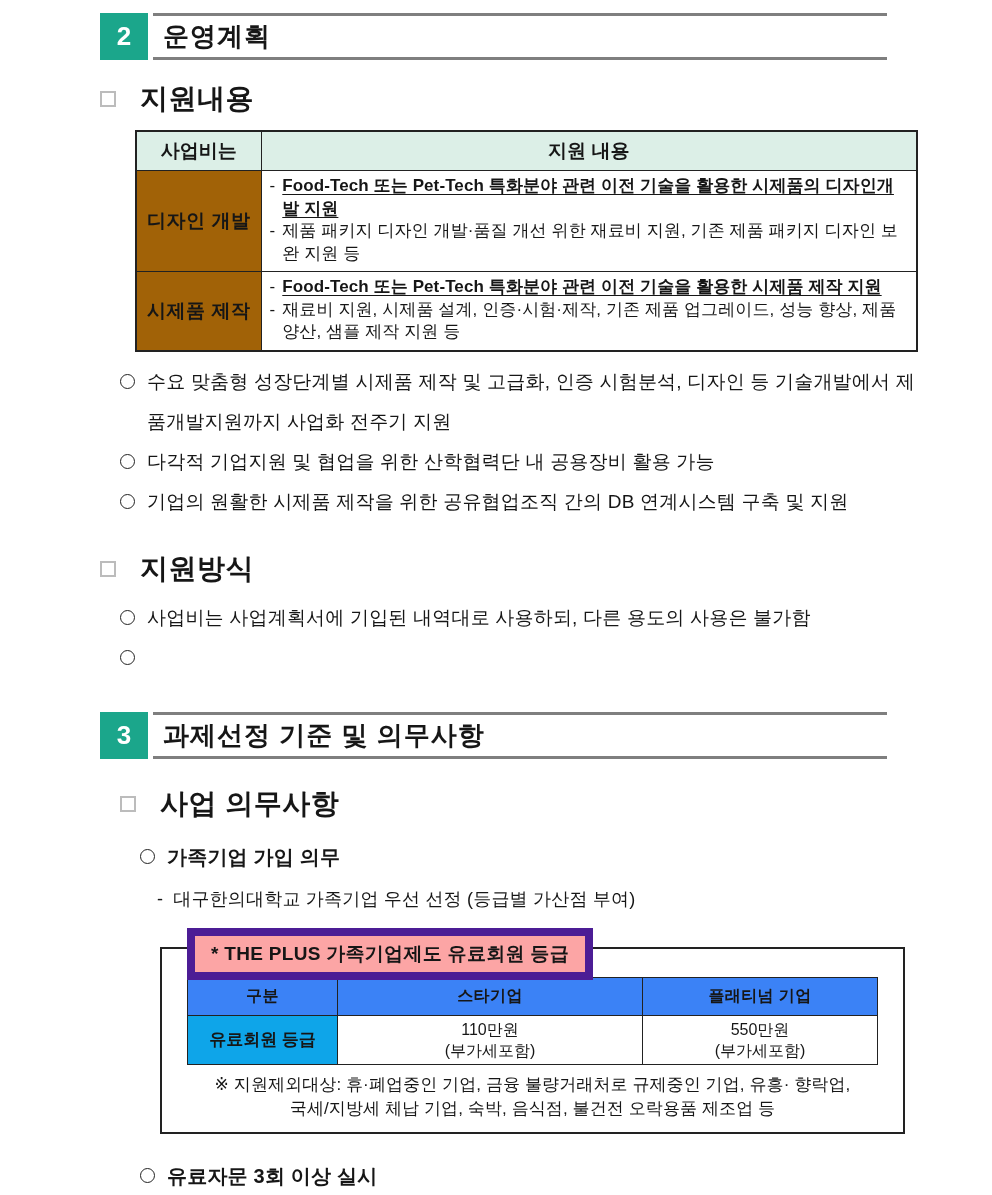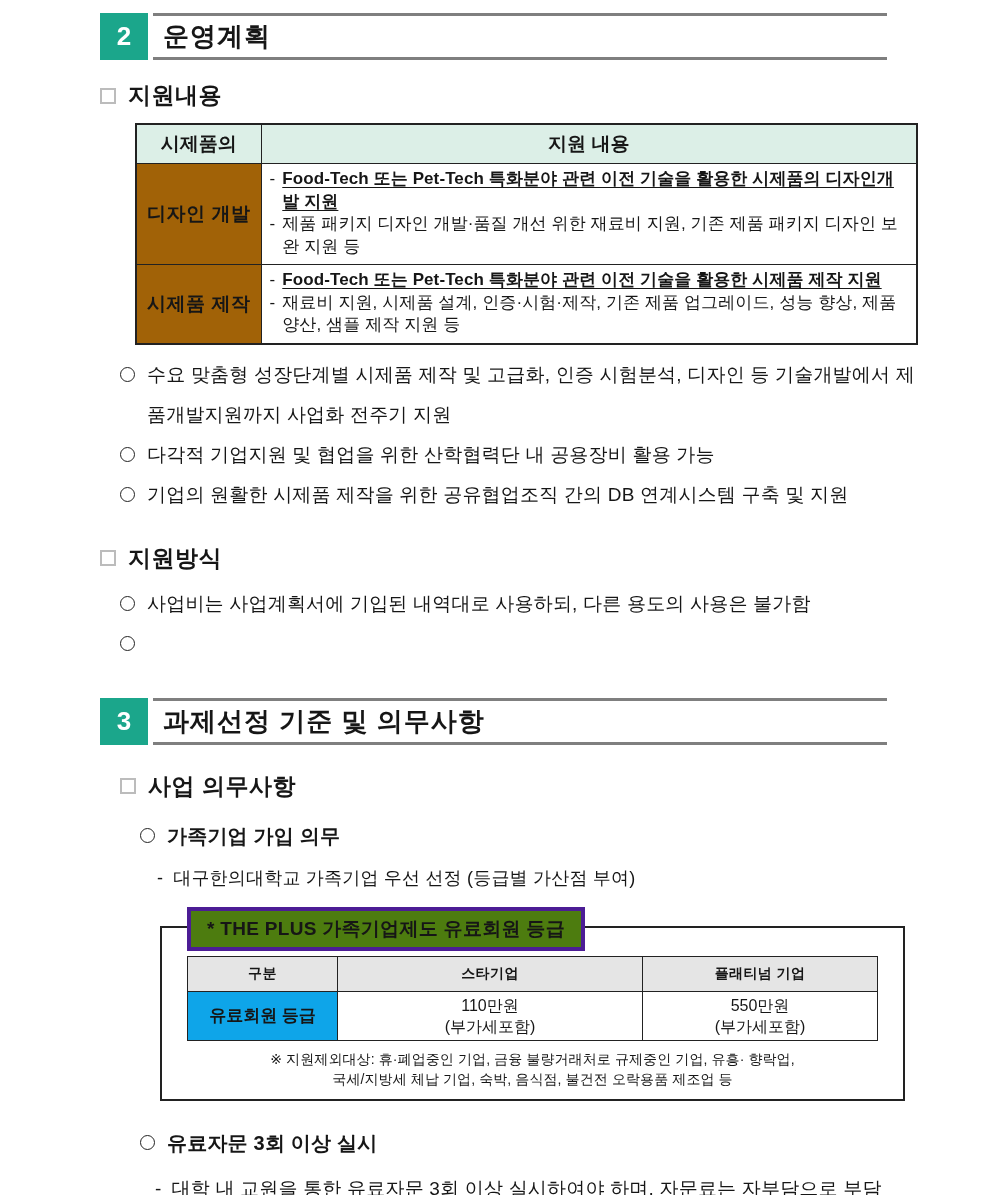--- a/index.html
+++ b/index.html
@@ -22,21 +22,21 @@
     display: flex; align-items: center; justify-content: center;
   }
   .sec-rule {
     width: 734px; margin-left: 5px;
     border-top: 3px solid #7f7f7f; border-bottom: 3px solid #7f7f7f;
     display: flex; align-items: center; padding-left: 10px;
   }
   .sec-title { font-size: 26px; font-weight: bold; letter-spacing: 1px; margin: 0; }
 
   
-  .h-square { display: flex; align-items: center; font-size: 23px; font-weight: bold; letter-spacing: 0.5px; }
+  .h-square { display: flex; align-items: center; font-size: 28px; font-weight: bold; letter-spacing: 0.5px; gap: 12px; }
   .square-icon {
     width: 16px; height: 16px; flex: 0 0 16px;
     border: 2px solid #bcbcbc; margin-right: 12px; background: #fff;
   }
 
   
   .bullet { display: flex; align-items: flex-start; font-size: 19px; line-height: 40px; letter-spacing: 0.2px; }
   .circle-icon {
     width: 15px; height: 15px; flex: 0 0 15px;
     border: 1.6px solid #222; border-radius: 50%;
@@ -77,31 +77,31 @@
   .family-heading { margin: 14px 8px 0 40px; }
   .family-sub { margin: 4px 0 0 57px; font-size: 18px; line-height: 36px; }
 
   
   .grade-box {
     position: relative; width: 745px; margin: 30px 0 0 60px;
     border: 2px solid #222; padding: 22px 25px 10px 25px;
   }
   .grade-tab {
     position: absolute; top: -21px; left: 25px;
-    background: #4d7c0f; border: 4px solid #4c1d95;
+    background: #fca5a5; border: 8px solid #4c1d95;
     padding: 5px 16px; font-size: 19px; font-weight: bold; letter-spacing: 0.3px;
   }
   .grade-table { width: 100%; border: 1.5px solid #222; margin-top: 6px; }
   .grade-table th, .grade-table td { border: 1.5px solid #222; text-align: center; }
-  .grade-table th { background: #e5e5e5; font-size: 14px; font-weight: bold; padding: 8px 2px; letter-spacing: 0.4px; }
+  .grade-table th { background: #3b82f6; font-size: 16px; font-weight: bold; padding: 8px 2px; letter-spacing: 0.4px; }
   .grade-table td.label { background: #0ea5e9; font-size: 17px; font-weight: bold; width: 150px; }
   .grade-table col.c1 { width: 150px; }
   .grade-table col.c2 { width: 305px; }
   .grade-table td.price { font-size: 16px; line-height: 1.32; padding: 3px 0; }
-  .grade-note { text-align: center; font-size: 14px; line-height: 1.45; margin-top: 8px; letter-spacing: 0.1px; }
+  .grade-note { text-align: center; font-size: 17px; line-height: 1.45; margin-top: 8px; letter-spacing: 0.1px; }
 
   
   .advisory-heading { margin: 22px 0 0 40px; }
   .advisory-items { margin: 6px 0 0 55px; width: 790px; }
 </style>
 </head>
 <body>
 
 <div class="page">
 
@@ -117,21 +117,21 @@
     <span>지원내용</span>
   </div>
 
   <table class="support-table">
     <colgroup>
         <col class="field-col">
         <col>
       </colgroup>
     <thead>
       <tr>
-        <th>시제품의</th>
+        <th>사업비는</th>
         <th>지원 내용</th>
       </tr>
     </thead>
     <tbody>
       <tr>
         <td class="field">디자인 개발</td>
         <td class="content">
           <div class="cell-item em">
             <span class="dash-mark">-</span>
             <span class="txt">Food-Tech 또는 Pet-Tech 특화분야 관련 이전 기술을 활용한 시제품의 디자인개발 지원</span>

